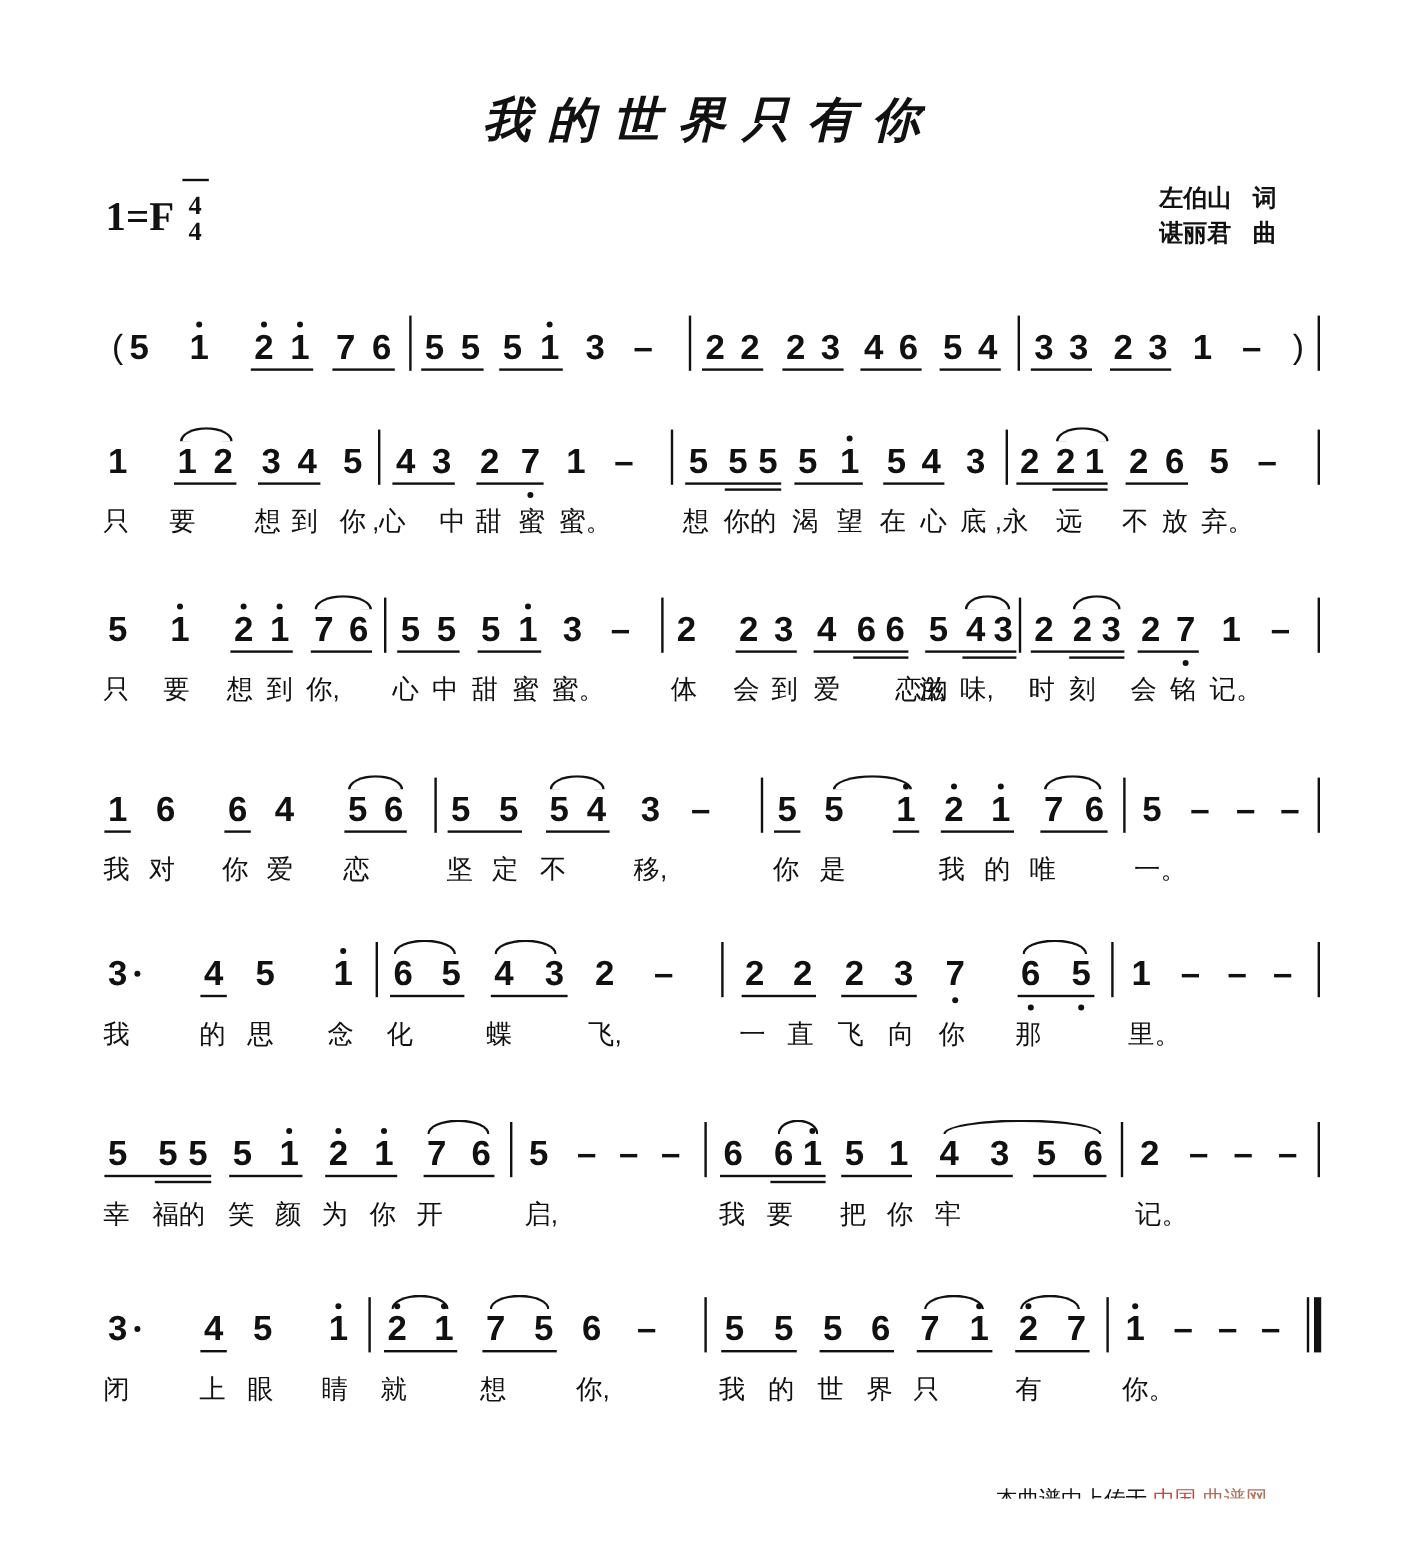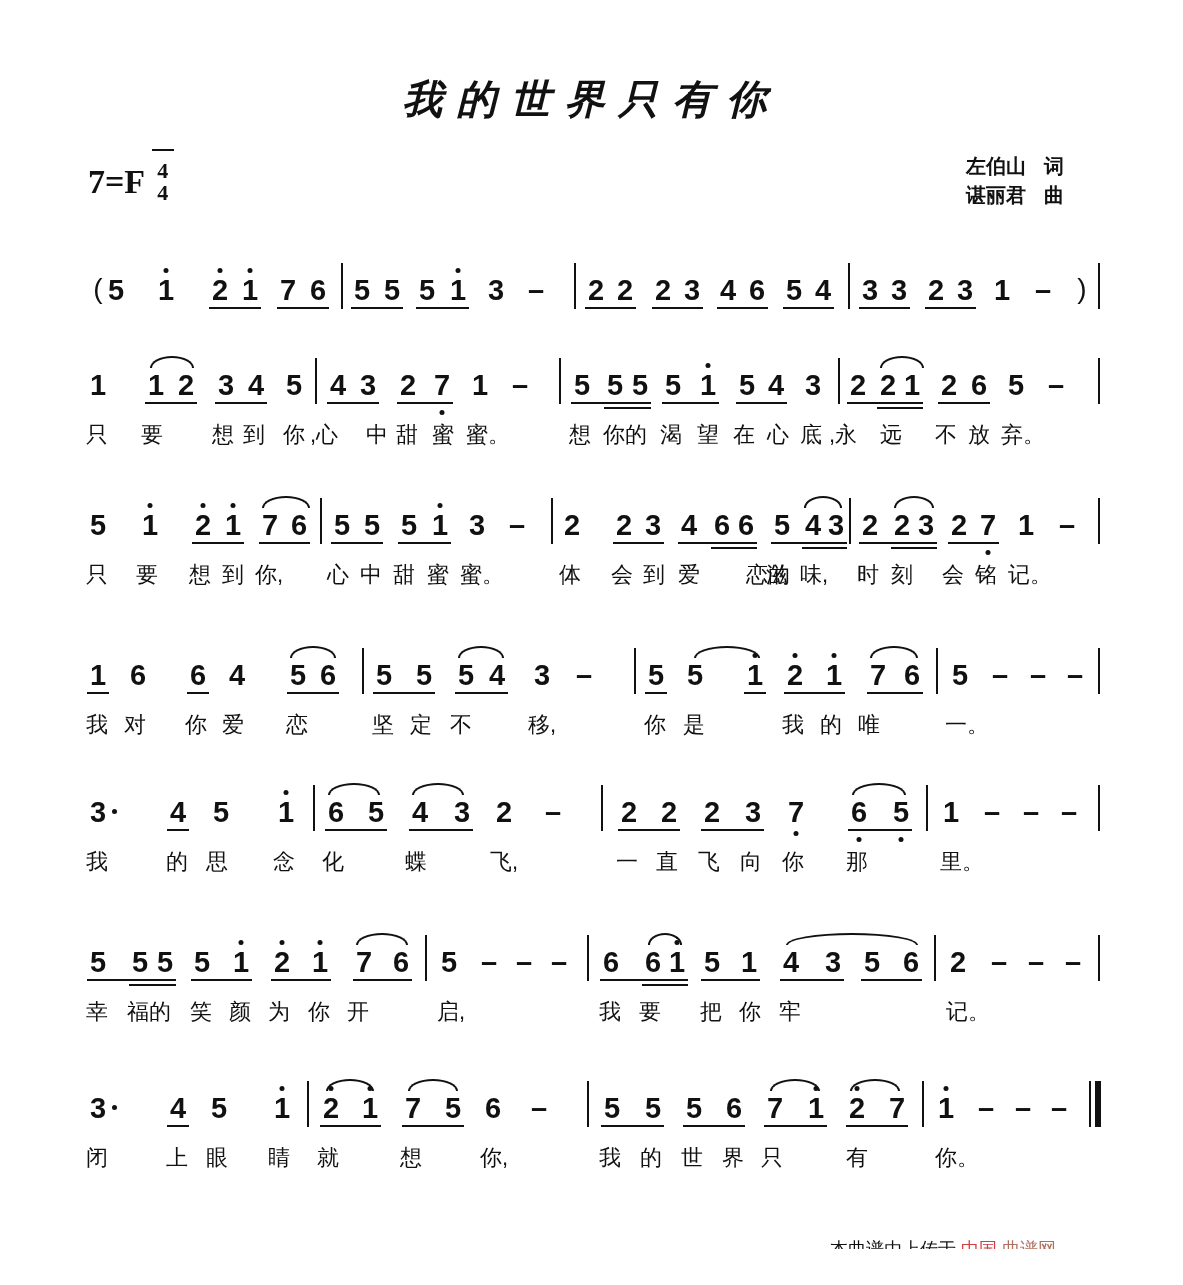--- a/index.html
+++ b/index.html
@@ -32,21 +32,21 @@
   .wm{position:absolute;left:830px;top:1240px;height:9px;overflow:hidden;font-size:18px;
       line-height:18px;white-space:nowrap;}
   .wm .red{color:#d04040;} .wm .brown{color:#b07060;}
 </style>
 </head>
 <body>
 
 <div class="title">我的世界只有你</div>
 
 <div class="key">
-  <span>7=F</span>
+  <span>1=F</span>
   <span class="frac">
     <span>4</span>
     <span class="bar"></span>
     <span>4</span>
   </span>
 </div>
 
 <div class="credits">
   <div class="row">
     <span>左伯山</span>

